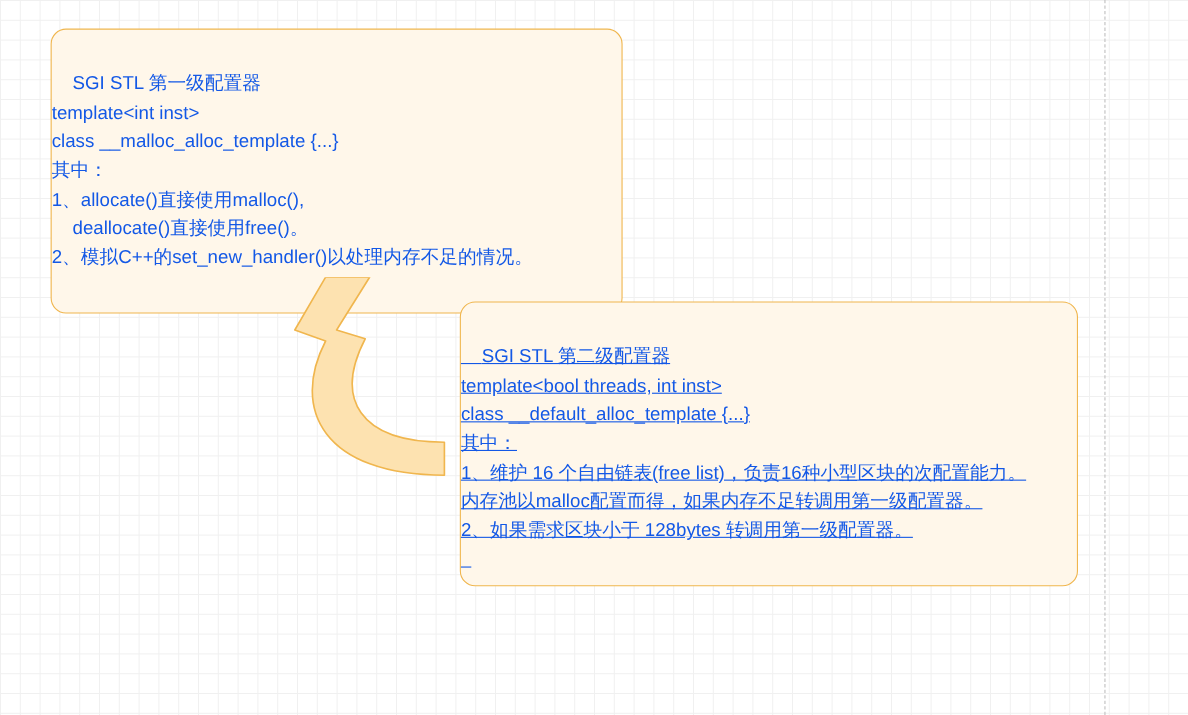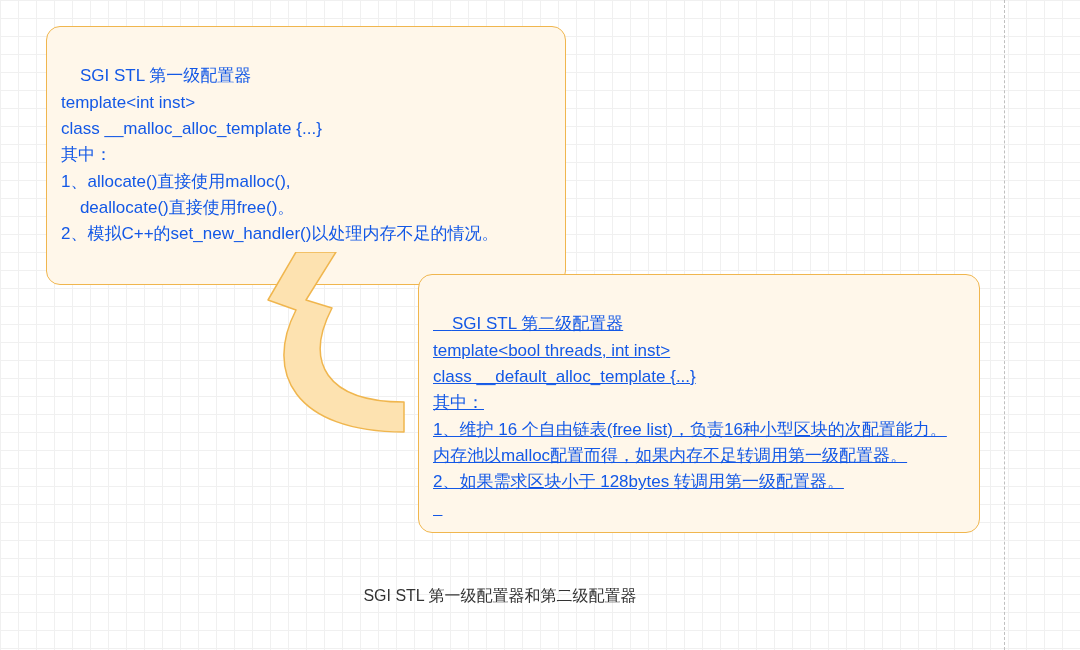--- a/index.html
+++ b/index.html
@@ -25,21 +25,21 @@
     top: 0;
     left: 1004px;
     height: 650px;
     border-left: 1px dashed #bfbfbf;
   }
   .box {
     position: absolute;
     background: #fff7ea;
     border: 1.5px solid #f0b64e;
     border-radius: 14px;
-    padding: 10px 14px;
+    padding: 10px 0;
     color: #1358e6;
     font-size: 17px;
     line-height: 1.55;
     white-space: pre-wrap;
   }
   .box1 {
     left: 46px;
     top: 26px;
     width: 520px;
   }
@@ -101,17 +101,14 @@
   <div class="box box2">
     <span>SGI STL 第二级配置器
 template&lt;bool threads, int inst&gt;
 class __default_alloc_template {...}
 其中：
 1、维护 16 个自由链表(free list)，负责16种小型区块的次配置能力。
 内存池以malloc配置而得，如果内存不足转调用第一级配置器。
 2、如果需求区块小于 128bytes 转调用第一级配置器。</span>
   </div>
 
-  <div class="caption">
-    <span>SGI STL 第一级配置器和第二级配置器</span>
-  </div>
 
 </div>
 
 </body></html>

